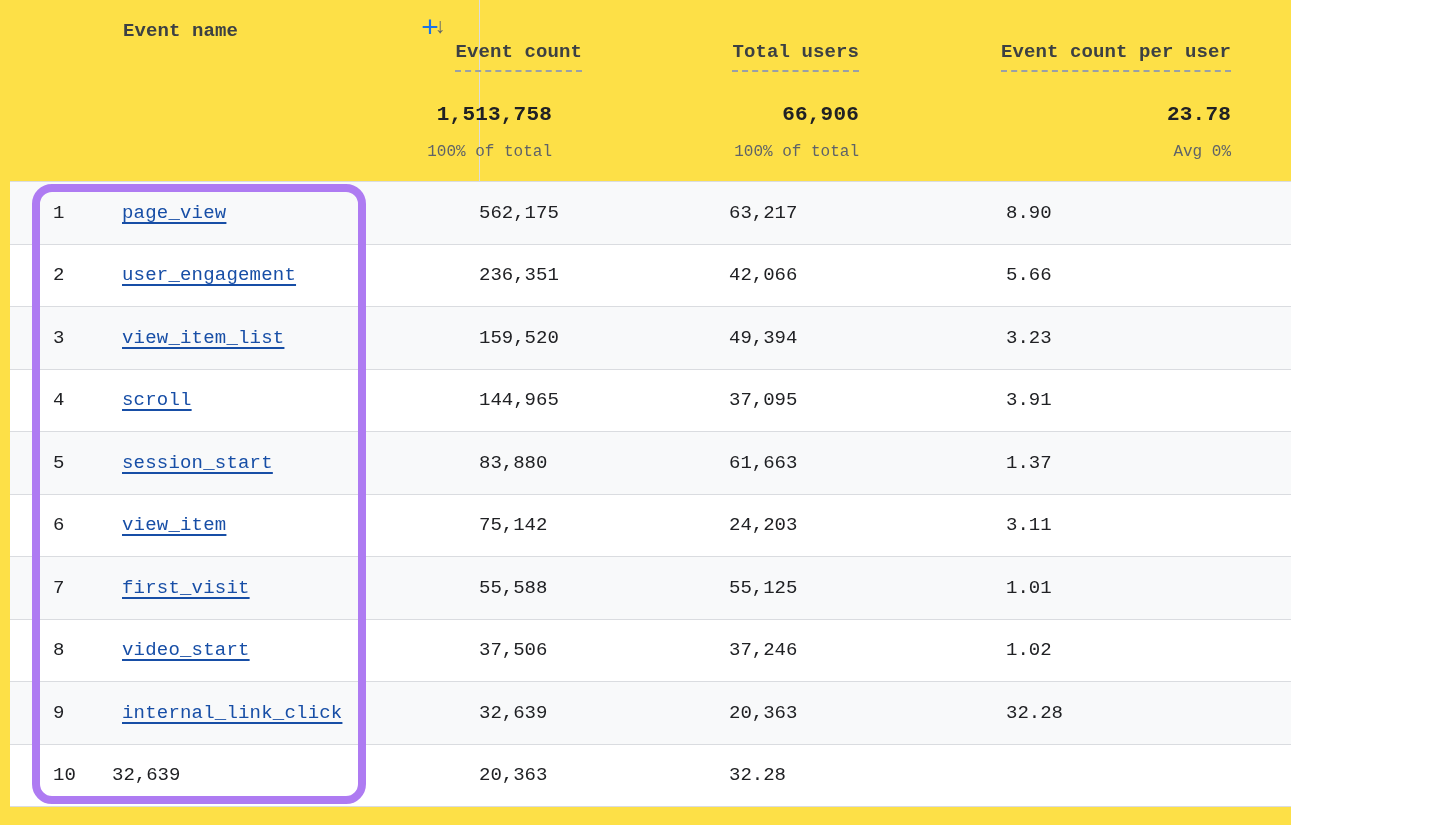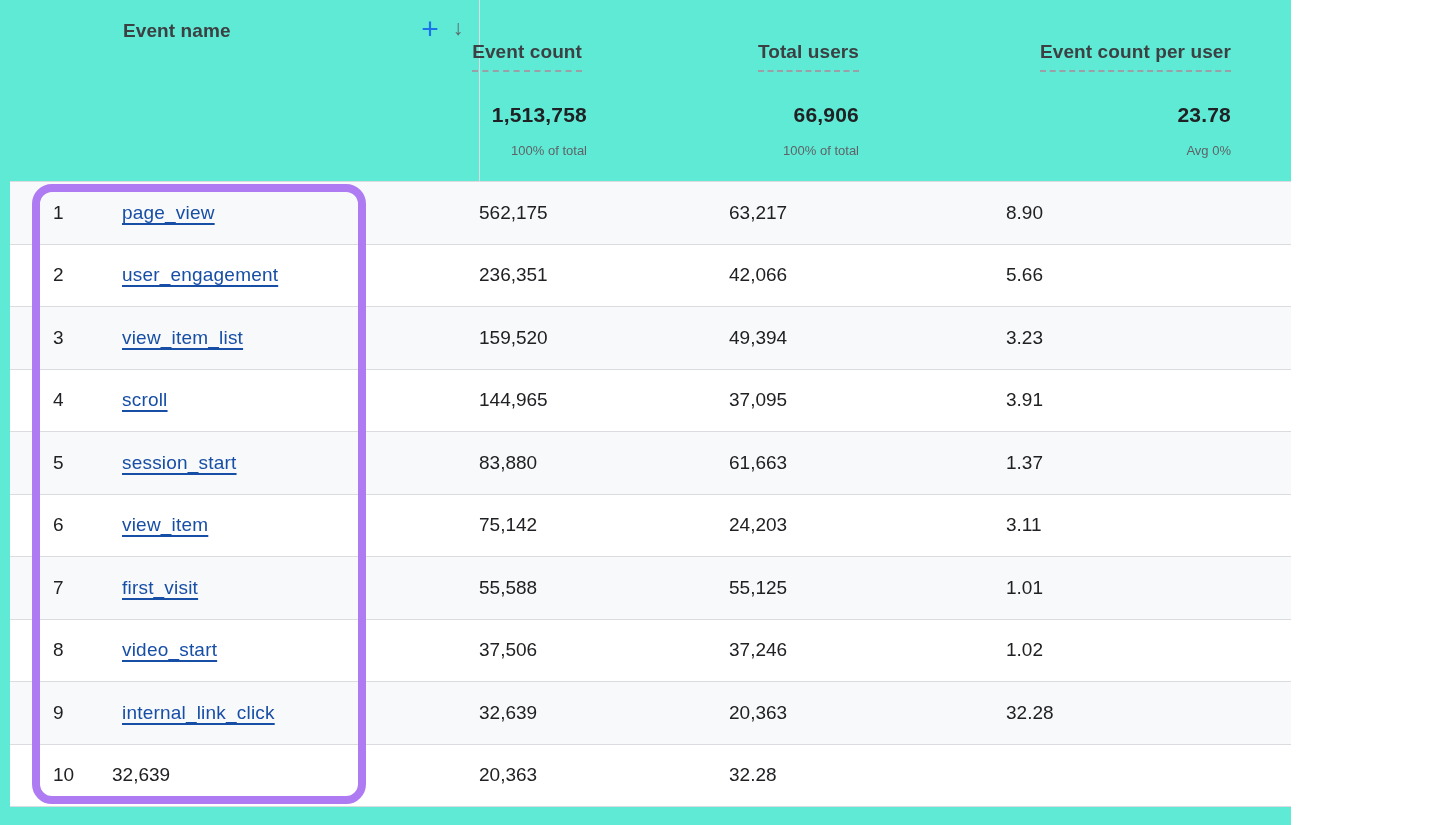--- a/index.html
+++ b/index.html
@@ -5,22 +5,23 @@
   * { margin: 0; padding: 0; box-sizing: border-box; }
   html, body { background: #ffffff; }
   body {
     font-family: "Liberation Sans", "DejaVu Sans", sans-serif;
     color: #202124;
   }
   .stage {
     position: relative;
     width: 1291px;
     height: 825px;
-    background: #5eead4;
+    background: #fde047;
     overflow: hidden;
+    font-family: Liberation Mono, monospace;
   }
 
   
   .col-divider {
     position: absolute;
     left: 479px; top: 0;
     width: 1px; height: 807px;
     background: #dadce0;
   }
   .h-event-name {
@@ -75,25 +76,25 @@
     position: absolute;
     top: 103px;
     font-size: 21px;
     font-weight: 700;
     color: #202124;
     letter-spacing: 0.2px;
   }
   .total-cap {
     position: absolute;
     top: 143px;
-    font-size: 13px;
+    font-size: 16px;
     font-weight: 400;
     color: #5f6368;
   }
-  .tn-count, .tc-count { right: 704px; }
+  .tn-count, .tc-count { right: 739px; }
   .tn-users, .tc-users { right: 432px; }
   .tn-peruser, .tc-peruser { right: 60px; }
 
   
   .tbody {
     position: absolute;
     left: 10px; top: 181px;
     width: 1428px;
     border-top: 1px solid #dadce0;
   }

